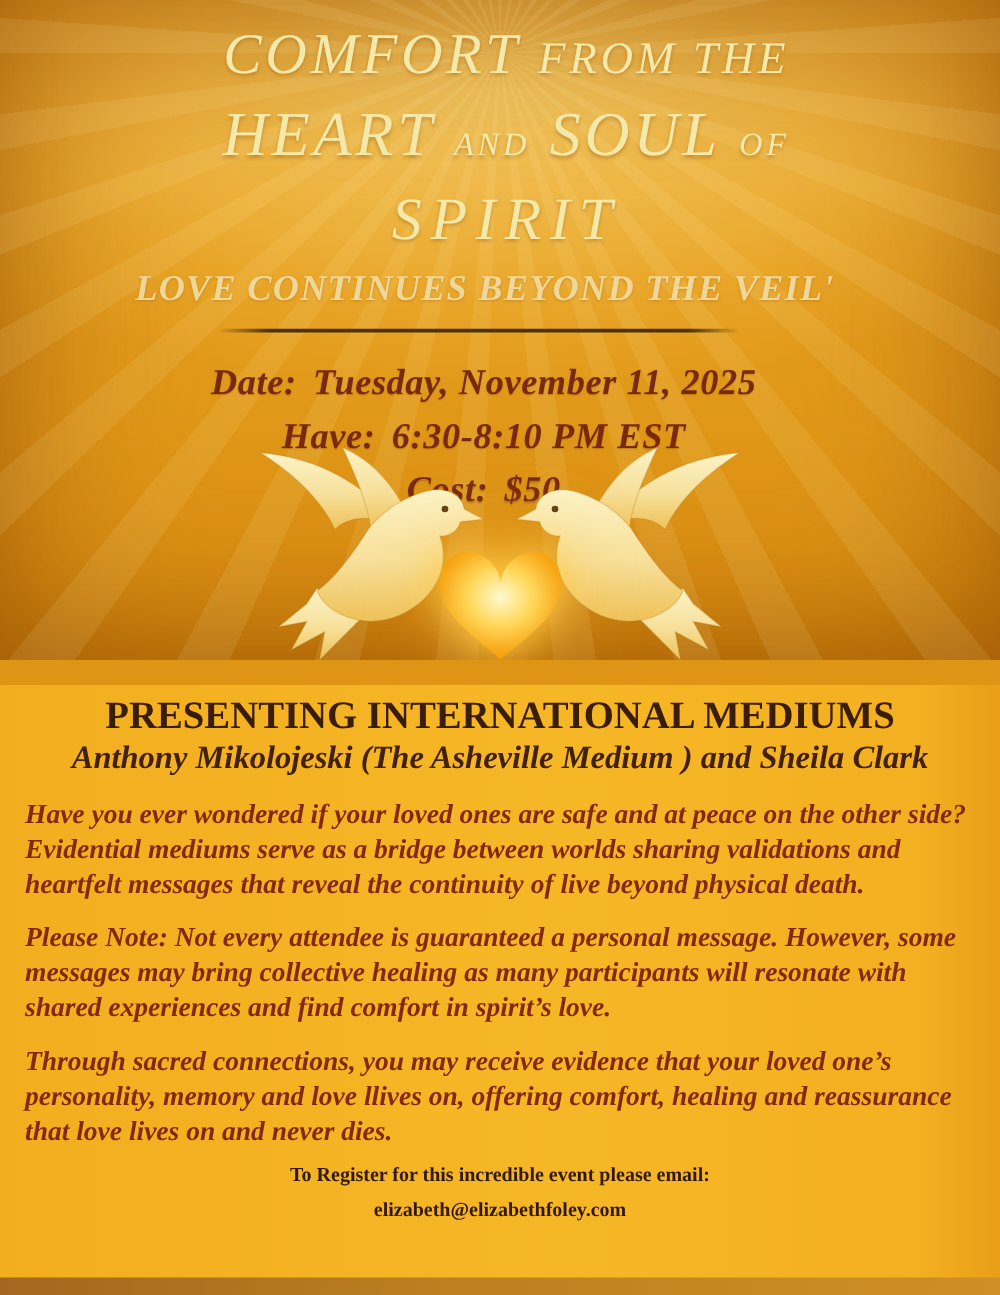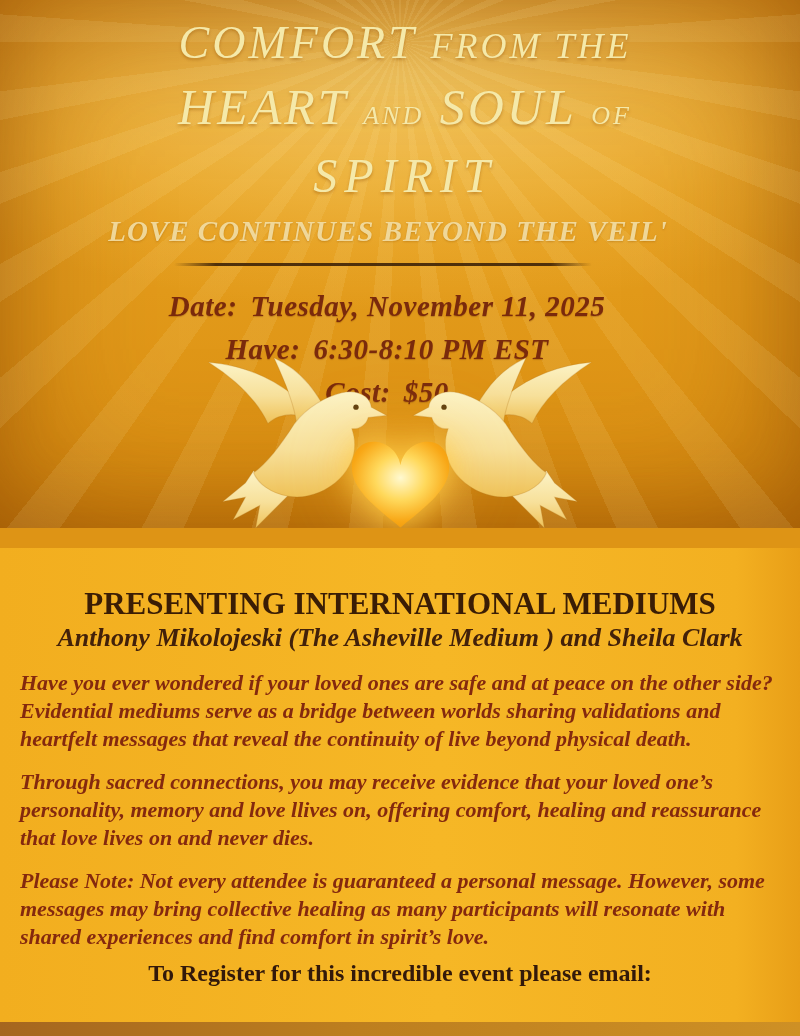--- a/index.html
+++ b/index.html
@@ -50,28 +50,28 @@
   .doves-art { position:absolute; bottom:0; left:50%; transform:translateX(-50%);
                width:400px; height:172px; }
 
   
   .bottom-section {
     position:absolute; top:548px; left:0; width:800px; height:488px;
     background:linear-gradient(90deg, #F2AE1F 0%, #F6B726 55%, #F3B021 92%, #E89E17 100%);
     padding-top:6px;
   }
   .presenting-heading { text-align:center; font-size:31px; line-height:36px;
-                        font-weight:bold; color:#3A1D05; letter-spacing:0;margin-top:32px; }
+                        font-weight:bold; color:#3A1D05; letter-spacing:0; }
   .presenting-mediums { text-align:center; font-size:26px; line-height:32px;
                         font-weight:bold; color:#42210A;font-style:italic; }
   .body-copy { padding:0 20px; }
   .body-copy p { font-size:22px; line-height:28px; font-weight:bold; color:#84290E;
                  margin-top:15px; text-align:left;font-style:italic; }
   .register { margin-top:8px; text-align:center; font-weight:bold; color:#33190A; }
-  .register div { font-size:24px; line-height:28px; }
+  .register div { font-size:16px; line-height:28px; }
 
   .bottom-strip { position:absolute; bottom:0; left:0; width:800px; height:14px;
                   background:linear-gradient(90deg, #A5661F 0%, #BD7F1F 45%, #CE9025 100%); }
 </style>
 </head>
 <body>
 
 <div class="flyer">
 
   <div class="top-section">
@@ -147,24 +147,25 @@
 
     </div>
   </div>
 
   <div class="bottom-section">
     <h2 class="presenting-heading">PRESENTING INTERNATIONAL MEDIUMS</h2>
     <h3 class="presenting-mediums">Anthony Mikolojeski (The Asheville Medium ) and Sheila Clark</h3>
 
     <div class="body-copy">
       <p>Have you ever wondered if your loved ones are safe and at peace on the other side? Evidential mediums serve as a bridge between worlds sharing validations and heartfelt messages that reveal the continuity of live beyond physical death.</p>
+      <p>Please Note: Not every attendee is guaranteed a personal message. However, some messages may bring collective healing as many participants will resonate with shared experiences and find comfort in spirit’s love.</p>
       <p>Through sacred connections, you may receive evidence that your loved one’s personality, memory and love llives on, offering comfort, healing and reassurance that love lives on and never dies.</p>
-      <p>Please Note: Not every attendee is guaranteed a personal message. However, some messages may bring collective healing as many participants will resonate with shared experiences and find comfort in spirit’s love.</p>
     </div>
 
     <div class="register">
       <div>To Register for this incredible event please email:</div>
+      <div>elizabeth@elizabethfoley.com</div>
     </div>
   </div>
 
   <div class="bottom-strip"></div>
 
 </div>
 
 </body></html>

